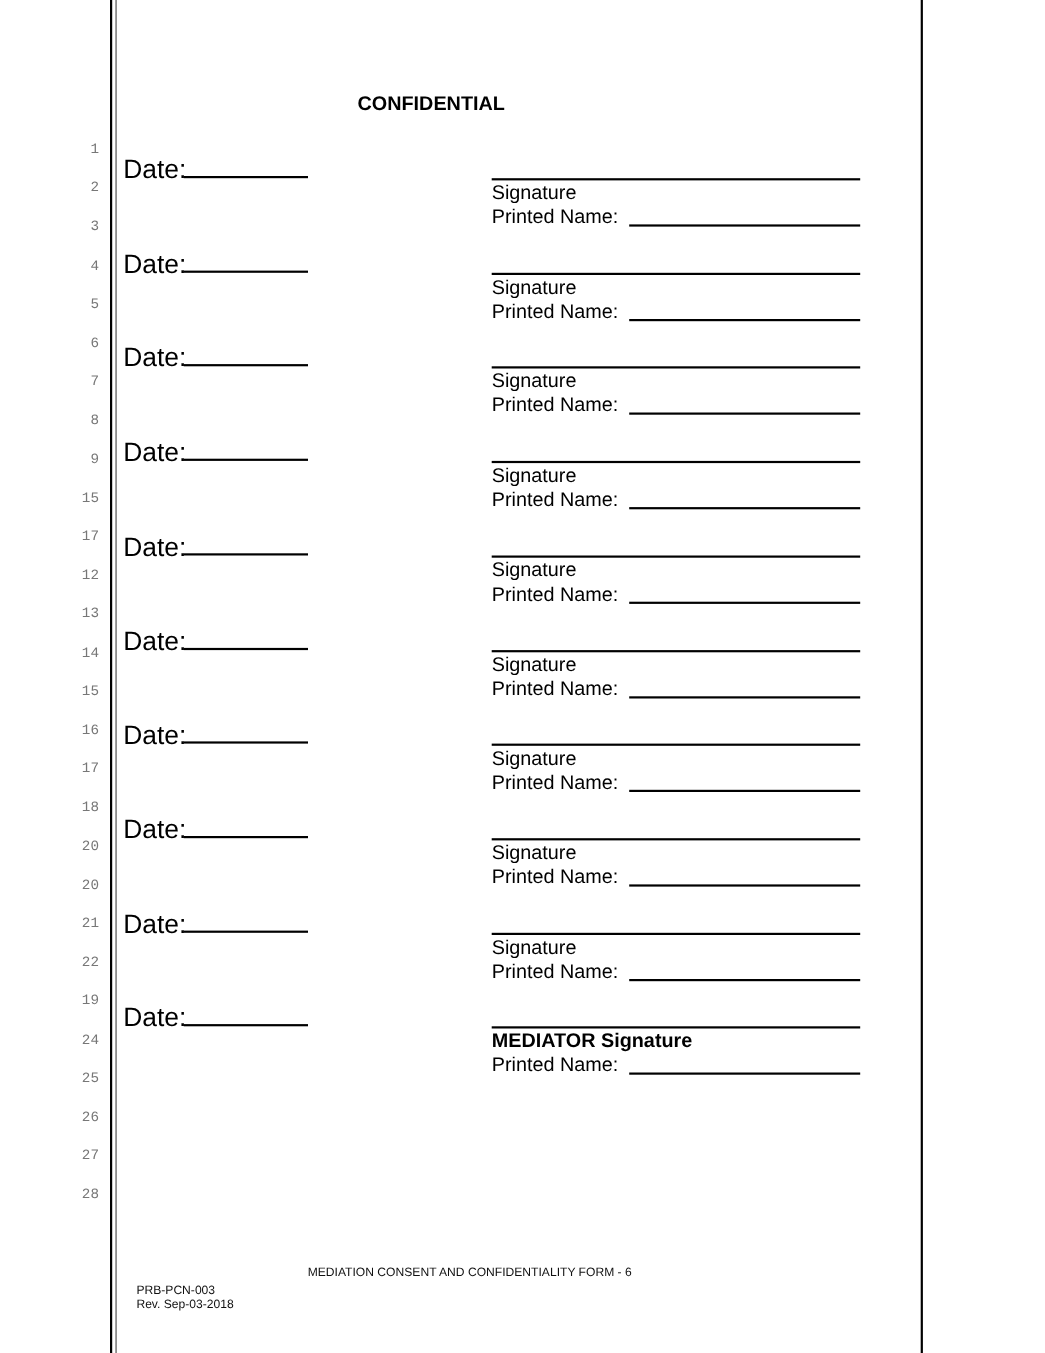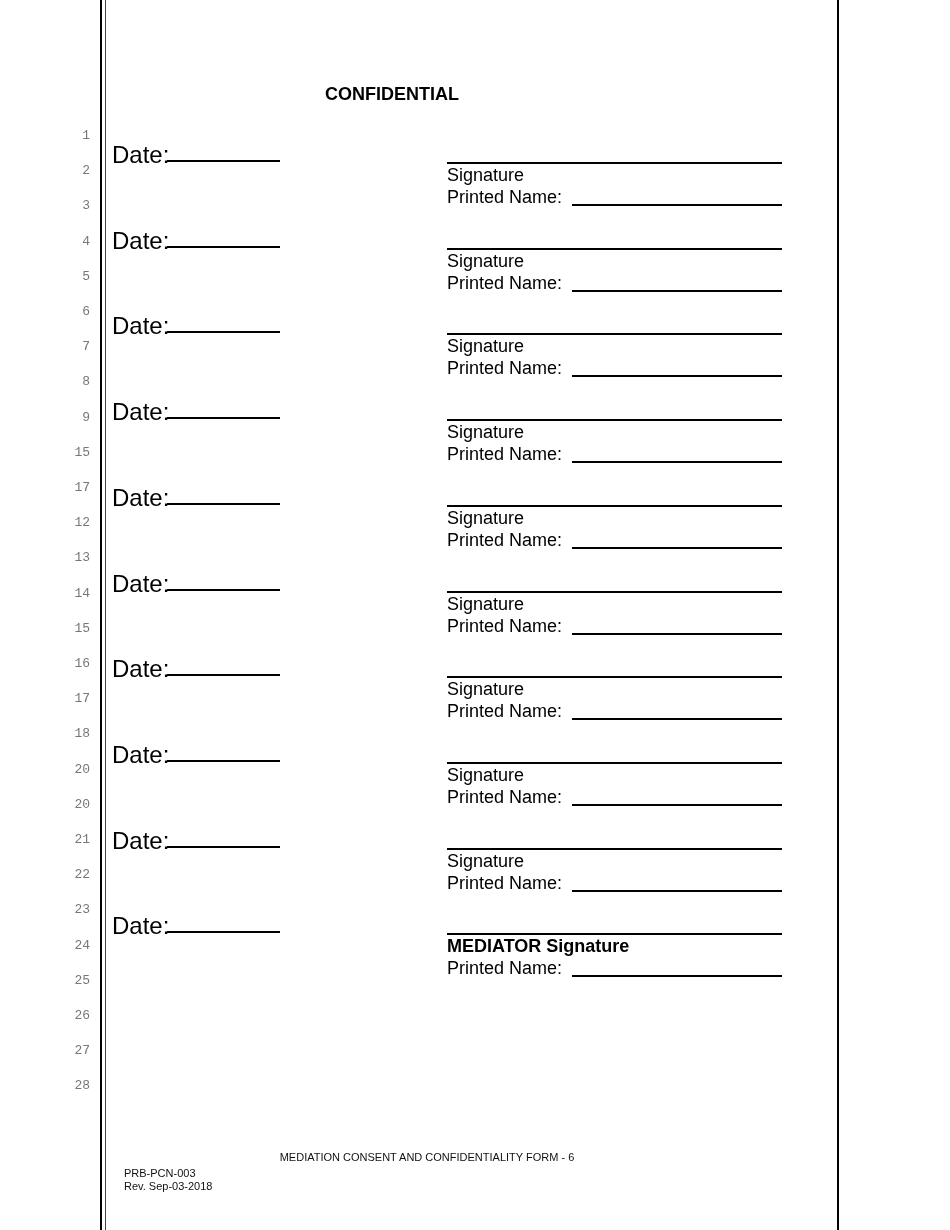--- a/index.html
+++ b/index.html
@@ -62,21 +62,21 @@
     <div class="linenum" style="top: 550.4px;">13</div>
     <div class="linenum" style="top: 585.6px;">14</div>
     <div class="linenum" style="top: 620.8px;">15</div>
     <div class="linenum" style="top: 656px;">16</div>
     <div class="linenum" style="top: 691.2px;">17</div>
     <div class="linenum" style="top: 726.4px;">18</div>
     <div class="linenum" style="top: 761.6px;">20</div>
     <div class="linenum" style="top: 796.8px;">20</div>
     <div class="linenum" style="top: 832px;">21</div>
     <div class="linenum" style="top: 867.2px;">22</div>
-    <div class="linenum" style="top: 902.4px;">23</div>
+    <div class="linenum" style="top: 902.4px;">19</div>
     <div class="linenum" style="top: 937.6px;">24</div>
     <div class="linenum" style="top: 972.8px;">25</div>
     <div class="linenum" style="top: 1008px;">26</div>
     <div class="linenum" style="top: 1043.2px;">27</div>
     <div class="linenum" style="top: 1078.4px;">28</div>
   </div>
 
 <div class="title">CONFIDENTIAL</div>
 
 <div id="blocks">

